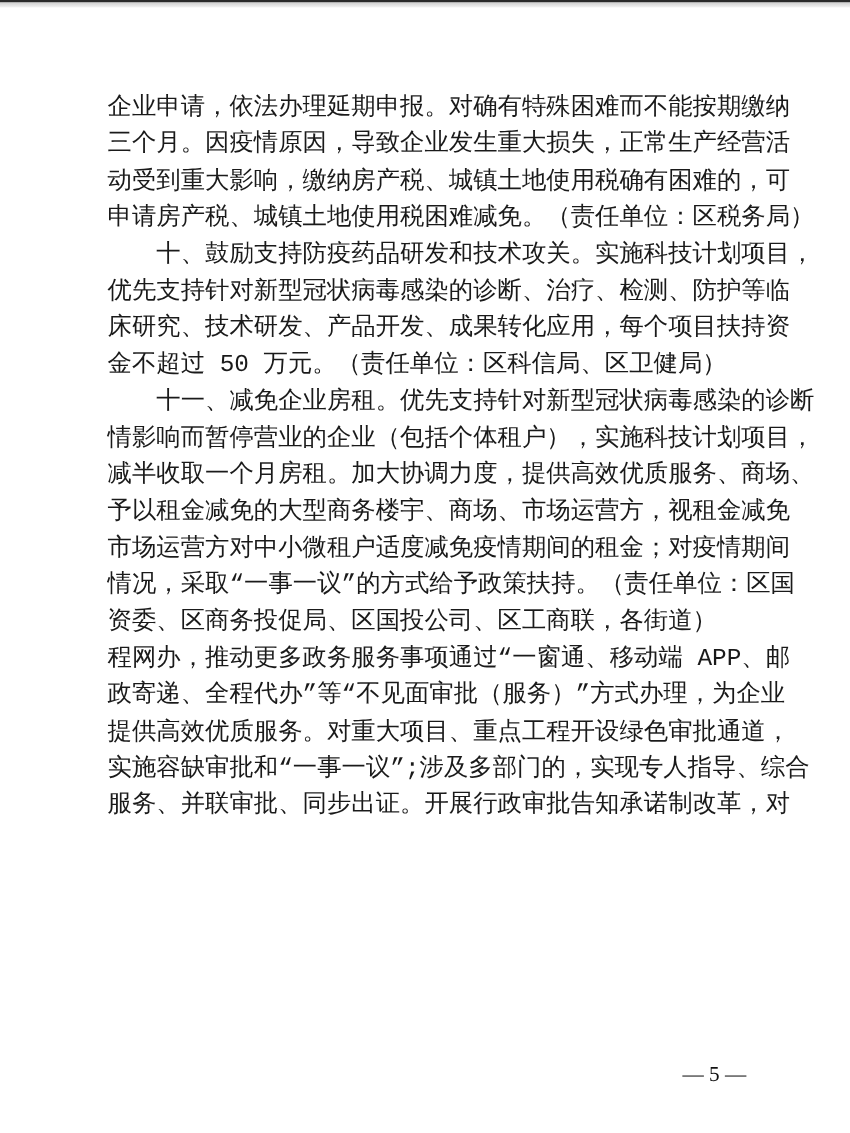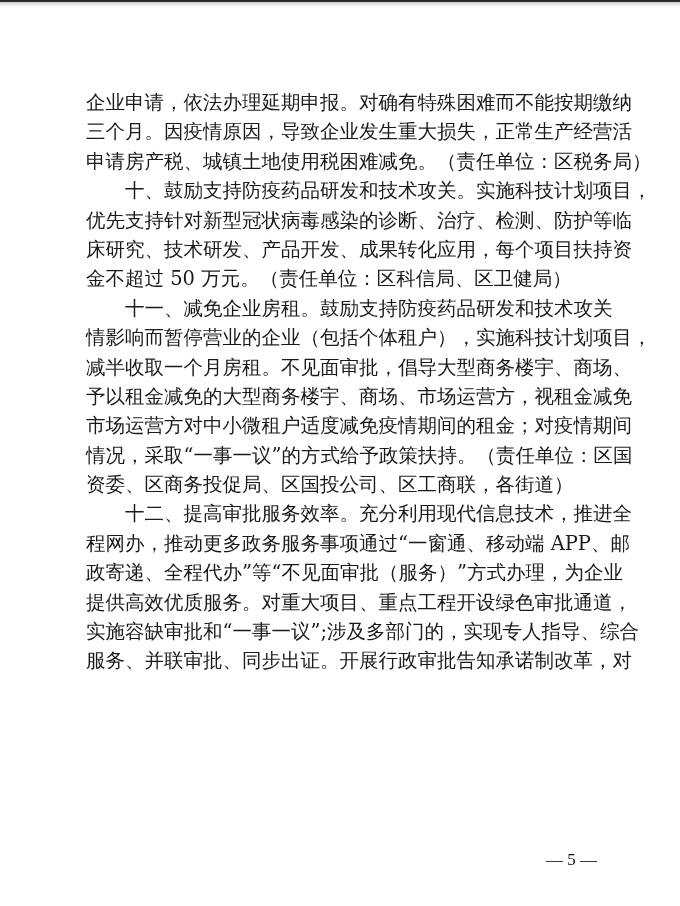--- a/index.html
+++ b/index.html
@@ -10,21 +10,21 @@
     }
     .topbar {
       position: absolute; left: 0; top: 0; width: 680px; height: 2px;
       background: #2a2a2a;
     }
     .topshade {
       position: absolute; left: 0; top: 2px; width: 680px; height: 4px;
       background: linear-gradient(#cfcfcf, #f4f4f4);
     }
     .page {
-      position: absolute; left: 86px; top: 88px; width: 510px;
+      position: absolute; left: 86px; top: 72px; width: 510px; font-family: Liberation Mono, monospace;
     }
     .line {
       height: 29.4px; line-height: 29.4px;
       font-size: 19.5px; color: #1a1a1a;
       white-space: nowrap; overflow: visible;
       letter-spacing: 0;
     }
     .line span { display: inline-block; }
     .page-num {
       position: absolute; top: 850px; left: 546px;
@@ -35,33 +35,33 @@
   </style>
 </head>
 <body>
 
 <div class="topbar"></div>
 <div class="topshade"></div>
 
 <div class="page">
   <div class="line"><span>企业申请，依法办理延期申报。对确有特殊困难而不能按期缴纳</span></div>
   <div class="line"><span>三个月。因疫情原因，导致企业发生重大损失，正常生产经营活</span></div>
+  <div class="line"><span>动受到重大影响，缴纳房产税、城镇土地使用税确有困难的，可</span></div>
   <div class="line"><span>申请房产税、城镇土地使用税困难减免。（责任单位：区税务局）</span></div>
   <div class="line"><span>　　十、鼓励支持防疫药品研发和技术攻关。实施科技计划项目，</span></div>
   <div class="line"><span>优先支持针对新型冠状病毒感染的诊断、治疗、检测、防护等临</span></div>
   <div class="line"><span>床研究、技术研发、产品开发、成果转化应用，每个项目扶持资</span></div>
   <div class="line"><span>金不超过 50 万元。（责任单位：区科信局、区卫健局）</span></div>
-  <div class="line"><span>　　十一、减免企业房租。鼓励支持防疫药品研发和技术攻关</span></div>
+  <div class="line"><span>　　十一、减免企业房租。优先支持针对新型冠状病毒感染的诊断</span></div>
   <div class="line"><span>情影响而暂停营业的企业（包括个体租户），实施科技计划项目，</span></div>
-  <div class="line"><span>减半收取一个月房租。不见面审批，倡导大型商务楼宇、商场、</span></div>
+  <div class="line"><span>减半收取一个月房租。加大协调力度，提供高效优质服务、商场、</span></div>
   <div class="line"><span>予以租金减免的大型商务楼宇、商场、市场运营方，视租金减免</span></div>
   <div class="line"><span>市场运营方对中小微租户适度减免疫情期间的租金；对疫情期间</span></div>
   <div class="line"><span>情况，采取“一事一议”的方式给予政策扶持。（责任单位：区国</span></div>
   <div class="line"><span>资委、区商务投促局、区国投公司、区工商联，各街道）</span></div>
-  <div class="line"><span>　　十二、提高审批服务效率。充分利用现代信息技术，推进全</span></div>
   <div class="line"><span>程网办，推动更多政务服务事项通过“一窗通、移动端 APP、邮</span></div>
   <div class="line"><span>政寄递、全程代办”等“不见面审批（服务）”方式办理，为企业</span></div>
   <div class="line"><span>提供高效优质服务。对重大项目、重点工程开设绿色审批通道，</span></div>
   <div class="line"><span>实施容缺审批和“一事一议”;涉及多部门的，实现专人指导、综合</span></div>
   <div class="line"><span>服务、并联审批、同步出证。开展行政审批告知承诺制改革，对</span></div>
 </div>
 
 <div class="page-num">— 5 —</div>
 
 </body></html>

